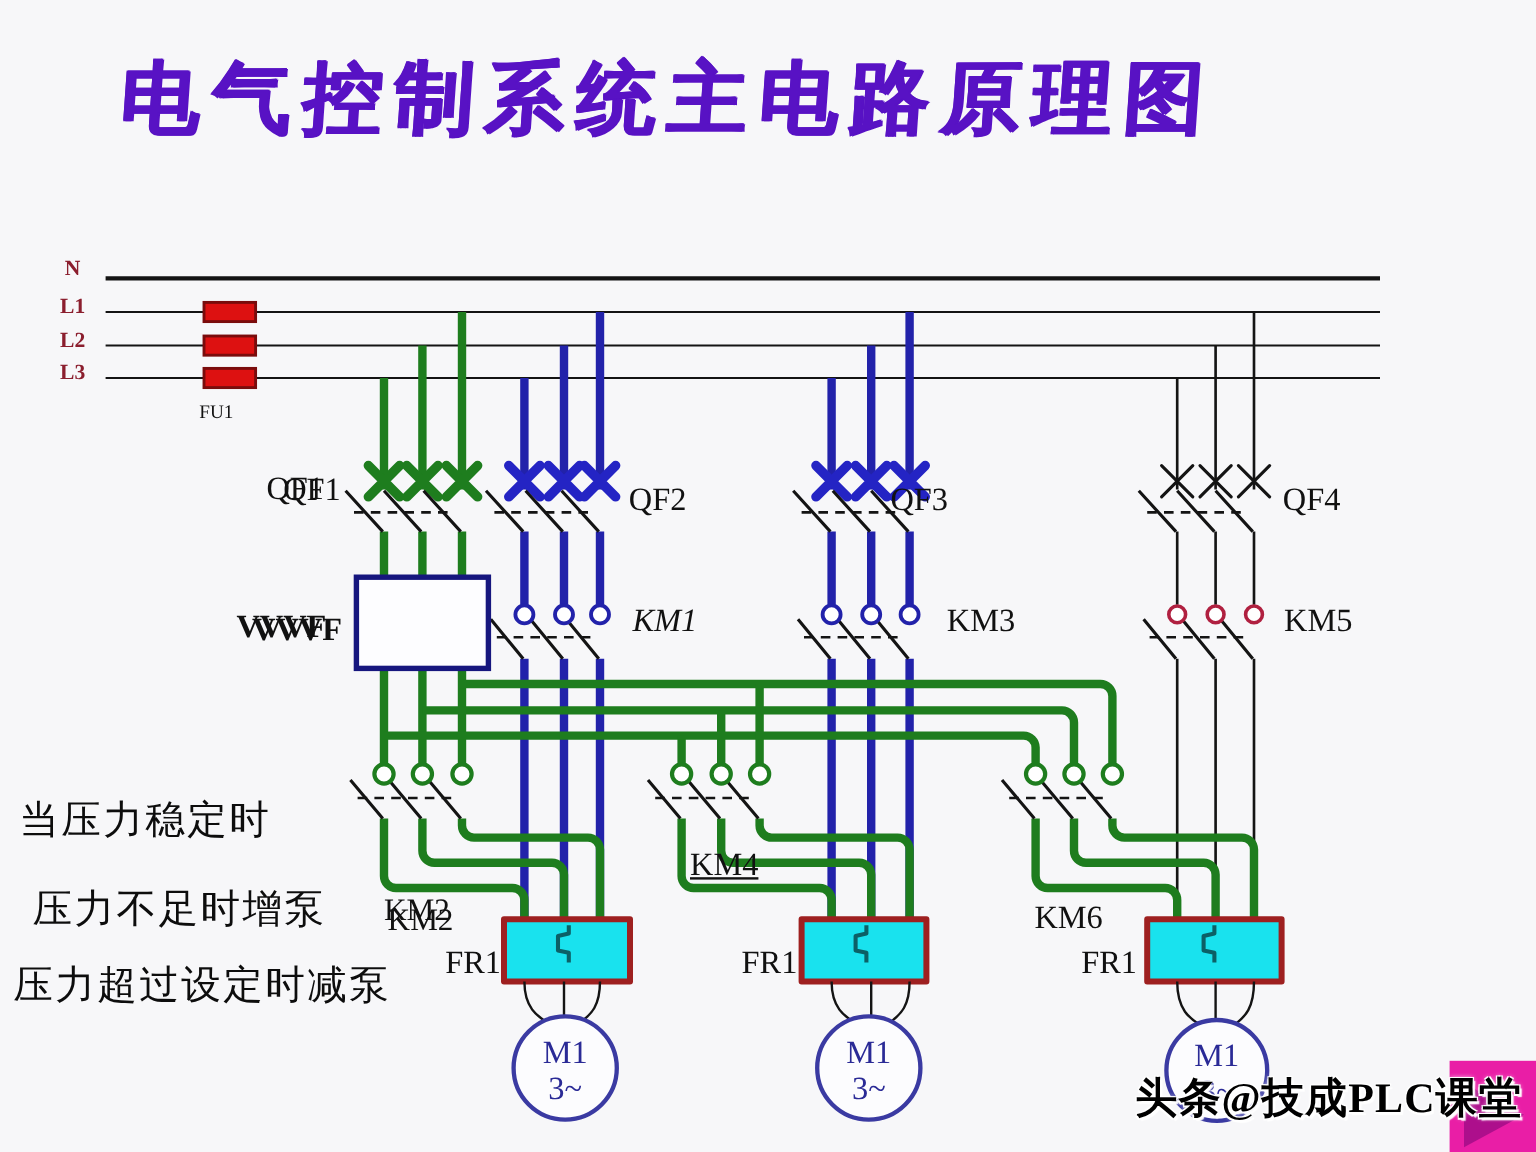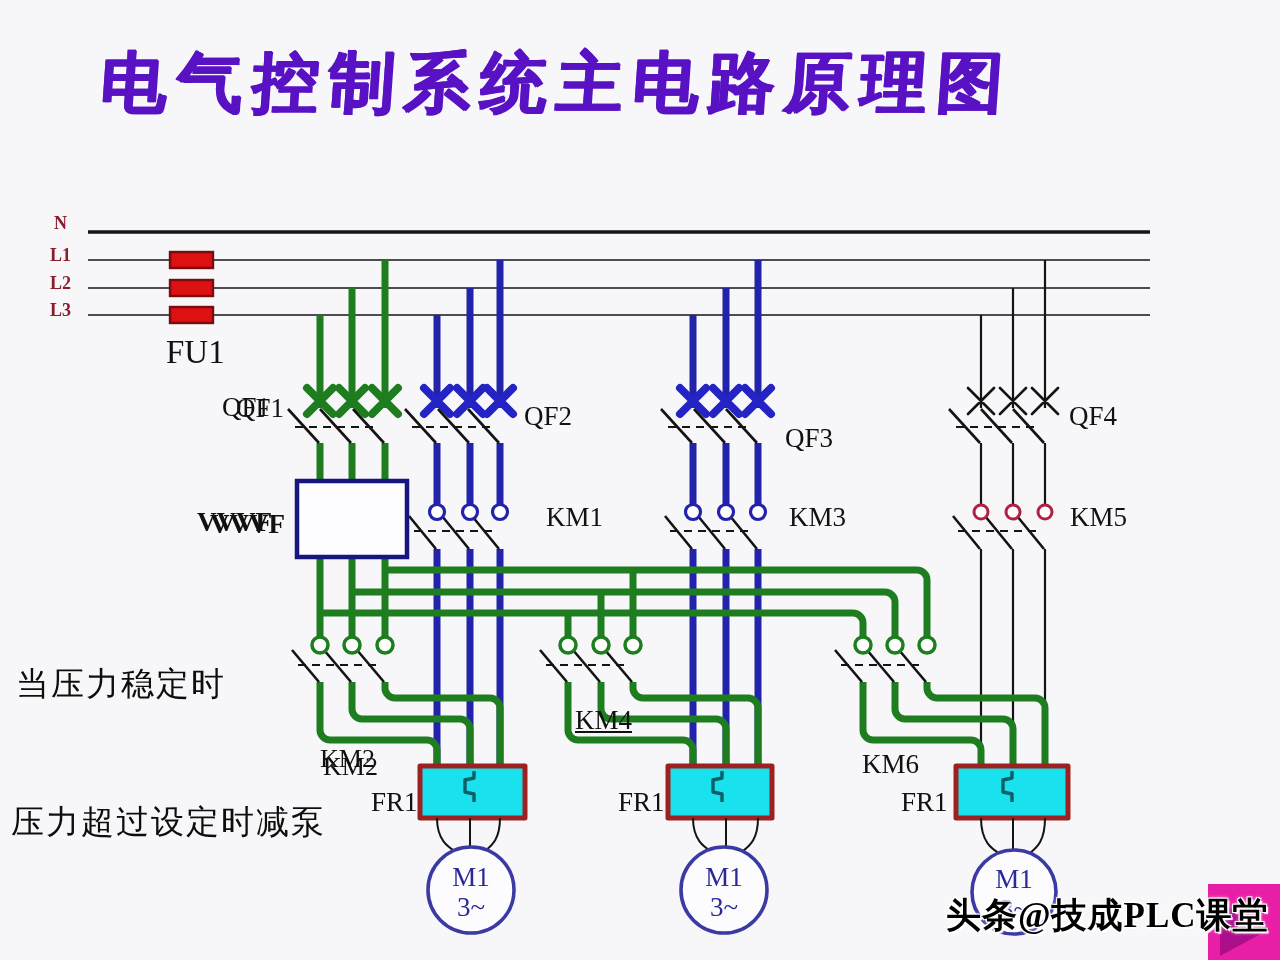--- a/index.html
+++ b/index.html
@@ -172,36 +172,36 @@
       <circle cx="1014" cy="892" r="42"></circle>
     </g>
   </svg>
 
   <div class="lbl title">电气控制系统主电路原理图</div>
 
   <div class="lbl rail" style="left:54px;top:214px;">N</div>
   <div class="lbl rail" style="left:50px;top:246px;">L1</div>
   <div class="lbl rail" style="left:50px;top:274px;">L2</div>
   <div class="lbl rail" style="left:50px;top:301px;">L3</div>
-  <div class="lbl" style="left:166px;top:336px;font-size:33px;">FU1</div>
+  <div class="lbl" style="left:166px;top:336px;font-size:16px;">FU1</div>
 
   <div class="ghost-wrap" style="left:222px;top:392px;">
     <span>QF1</span>
     <span style="left:14px;top:1px;">QF1</span>
   </div>
   <div class="ghost-wrap bold" style="left:197px;top:507px;font-size:26px;">
     <span style="font-weight:bold;">VVVF</span>
     <span style="left:13px;top:2px;font-weight:bold;">VVVF</span>
   </div>
 
   <div class="lbl dev" style="left:524px;top:403px;">QF2</div>
-  <div class="lbl dev" style="left:785px;top:403px;margin-top:22px;">QF3</div>
+  <div class="lbl dev" style="left:742px;top:403px;">QF3</div>
   <div class="lbl dev" style="left:1069px;top:403px;">QF4</div>
 
-  <div class="lbl dev" style="left:546px;top:504px;">KM1</div>
+  <div class="lbl dev" style="left:527px;top:504px;font-style:italic;">KM1</div>
   <div class="lbl dev" style="left:789px;top:504px;text-align:center;">KM3</div>
   <div class="lbl dev" style="left:1070px;top:504px;">KM5</div>
 
   <div class="ghost-wrap" style="left:320px;top:744px;font-size:26px;">
     <span style="font-size:26px;">KM2</span>
     <span style="left:3px;top:8px;font-size:26px;">KM2</span>
   </div>
   <div class="lbl dev" style="left:575px;top:707px;text-decoration:underline;">KM4</div>
   <div class="lbl dev" style="left:862px;top:751px;">KM6</div>
 
@@ -216,20 +216,21 @@
   <div class="motor-lbl" style="left:674px;top:863px;">
     <div>M1</div>
     <div>3~</div>
   </div>
   <div class="motor-lbl" style="left:964px;top:865px;">
     <div>M1</div>
     <div>3~</div>
   </div>
 
   <div class="lbl anno" style="left:16px;top:668px;">当压力稳定时</div>
+  <div class="lbl anno" style="left:27px;top:742px;">压力不足时增泵</div>
   <div class="lbl anno" style="left:11px;top:806px;">压力超过设定时减泵</div>
 
   <div class="wm">头条@技成PLC课堂</div>
   <div class="brandbox">
     <svg width="72" height="76">
       <polygon points="12,19 12,72 62,45" fill="#ad0f8c"></polygon>
     </svg>
   </div>
 
 </div>

